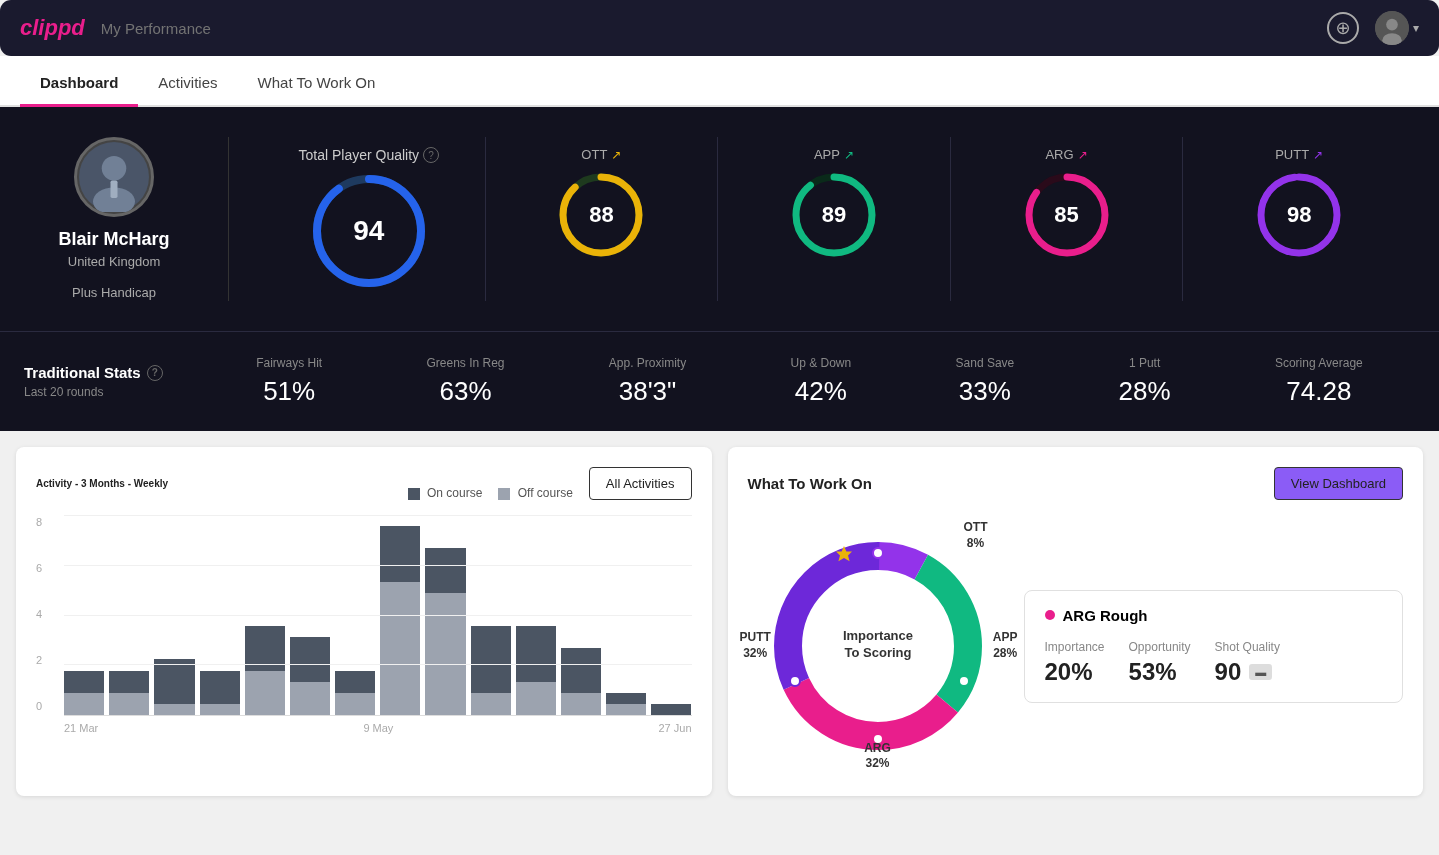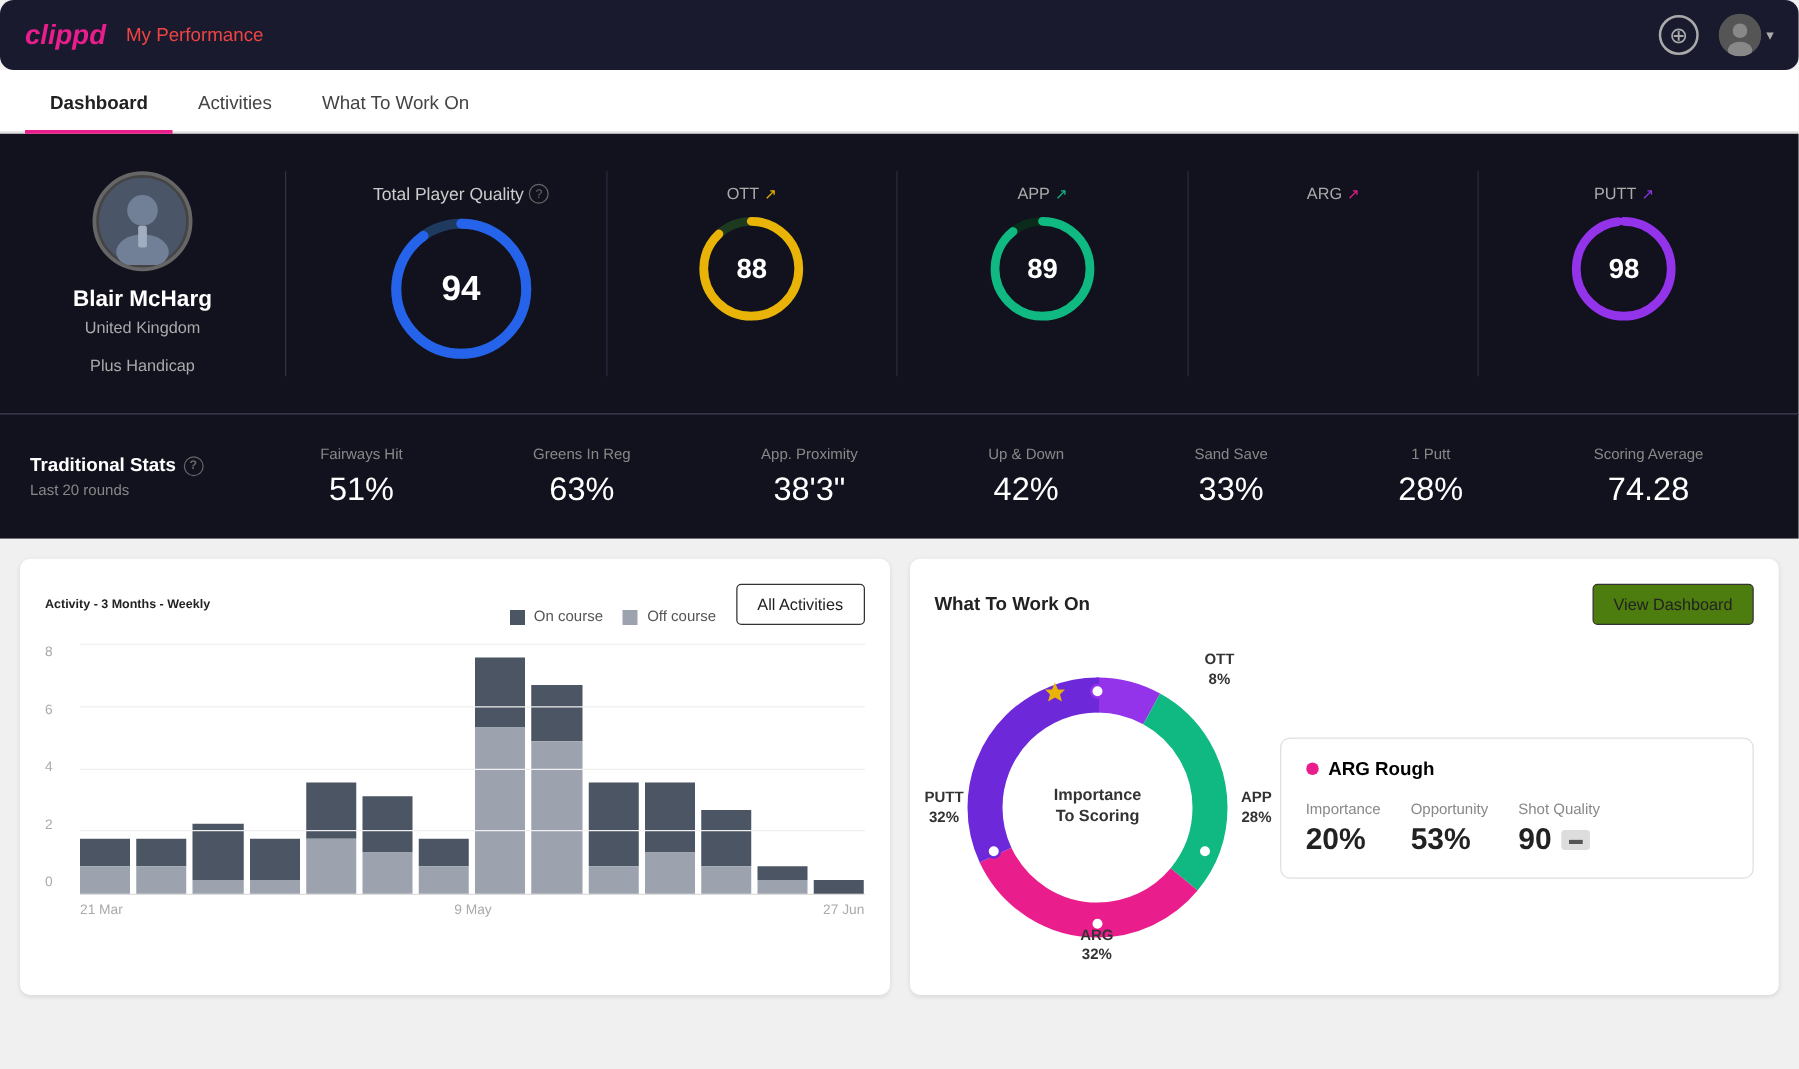--- a/index.html
+++ b/index.html
@@ -10,21 +10,21 @@
       background: #1a1a2e;
       display: flex;
       align-items: center;
       padding: 0 20px;
       height: 56px;
       justify-content: space-between;
       border-radius: 11px;
     }
     .header-left { display: flex; align-items: center; gap: 16px; }
     .logo { color: #e91e8c; font-size: 22px; font-weight: bold; font-style: italic; }
-    .header-title { color: #ef4444; font-size: 15px; }
+    .header-title { color: #737373; font-size: 15px; }
     .header-right { display: flex; align-items: center; gap: 16px; }
     .add-btn {
       width: 32px; height: 32px; border-radius: 50%;
       border: 2px solid #aaa; color: #aaa;
       display: flex; align-items: center; justify-content: center;
       cursor: pointer; font-size: 18px; background: transparent;
     }
     .avatar-wrap { display: flex; align-items: center; gap: 4px; cursor: pointer; }
     .avatar { width: 34px; height: 34px; border-radius: 50%; background: #555; overflow: hidden; }
     .avatar-chevron { color: #aaa; font-size: 12px; }
@@ -129,21 +129,21 @@
     .all-activities-btn {
       border: 1px solid #333; background: #fff;
       padding: 8px 16px; font-size: 13px; cursor: pointer;
       border-radius: 4px; color: #222;
     }
 
     
     .wtwo-header { display: flex; justify-content: space-between; align-items: center; margin-bottom: 16px; }
     .wtwo-title { font-size: 15px; font-weight: 600; color: #222; }
     .view-dashboard-btn {
-      border: 1px solid #333; background: #4d7c0f;
+      border: 1px solid #333; background: #8b5cf6;
       padding: 8px 16px; font-size: 13px; cursor: pointer;
       border-radius: 4px; color: #222;
     }
     .wtwo-body { display: flex; gap: 16px; align-items: center; }
 
     .info-card {
       flex: 1; border: 1px solid #e0e0e0; border-radius: 8px;
       padding: 16px 20px;
     }
     .info-card-title { display: flex; align-items: center; gap: 8px; font-size: 15px; font-weight: 600; margin-bottom: 16px; }
@@ -244,20 +244,27 @@
             <circle cx="45" cy="45" r="38" fill="none" stroke="#10b981" stroke-width="7" stroke-dasharray="239" stroke-dashoffset="26" stroke-linecap="round"></circle>
           </svg>
           <div class="circle-small-value">89</div>
         </div>
       </div>
 
       <div class="score-item">
         <div class="score-label">
           <span>ARG</span>
           <span class="arrow-up" style="color:#e91e8c">↗</span>
+        </div>
+        <div class="circle-small-wrap">
+          <svg width="90" height="90" viewBox="0 0 90 90">
+            <circle cx="45" cy="45" r="38" fill="none" stroke="#2a0a1a" stroke-width="7"></circle>
+            <circle cx="45" cy="45" r="38" fill="none" stroke="#e91e8c" stroke-width="7" stroke-dasharray="239" stroke-dashoffset="36" stroke-linecap="round"></circle>
+          </svg>
+          <div class="circle-small-value">85</div>
         </div>
       </div>
 
       <div class="score-item">
         <div class="score-label">
           <span>PUTT</span>
           <span class="arrow-up" style="color:#9333ea">↗</span>
         </div>
         <div class="circle-small-wrap">
           <svg width="90" height="90" viewBox="0 0 90 90">

